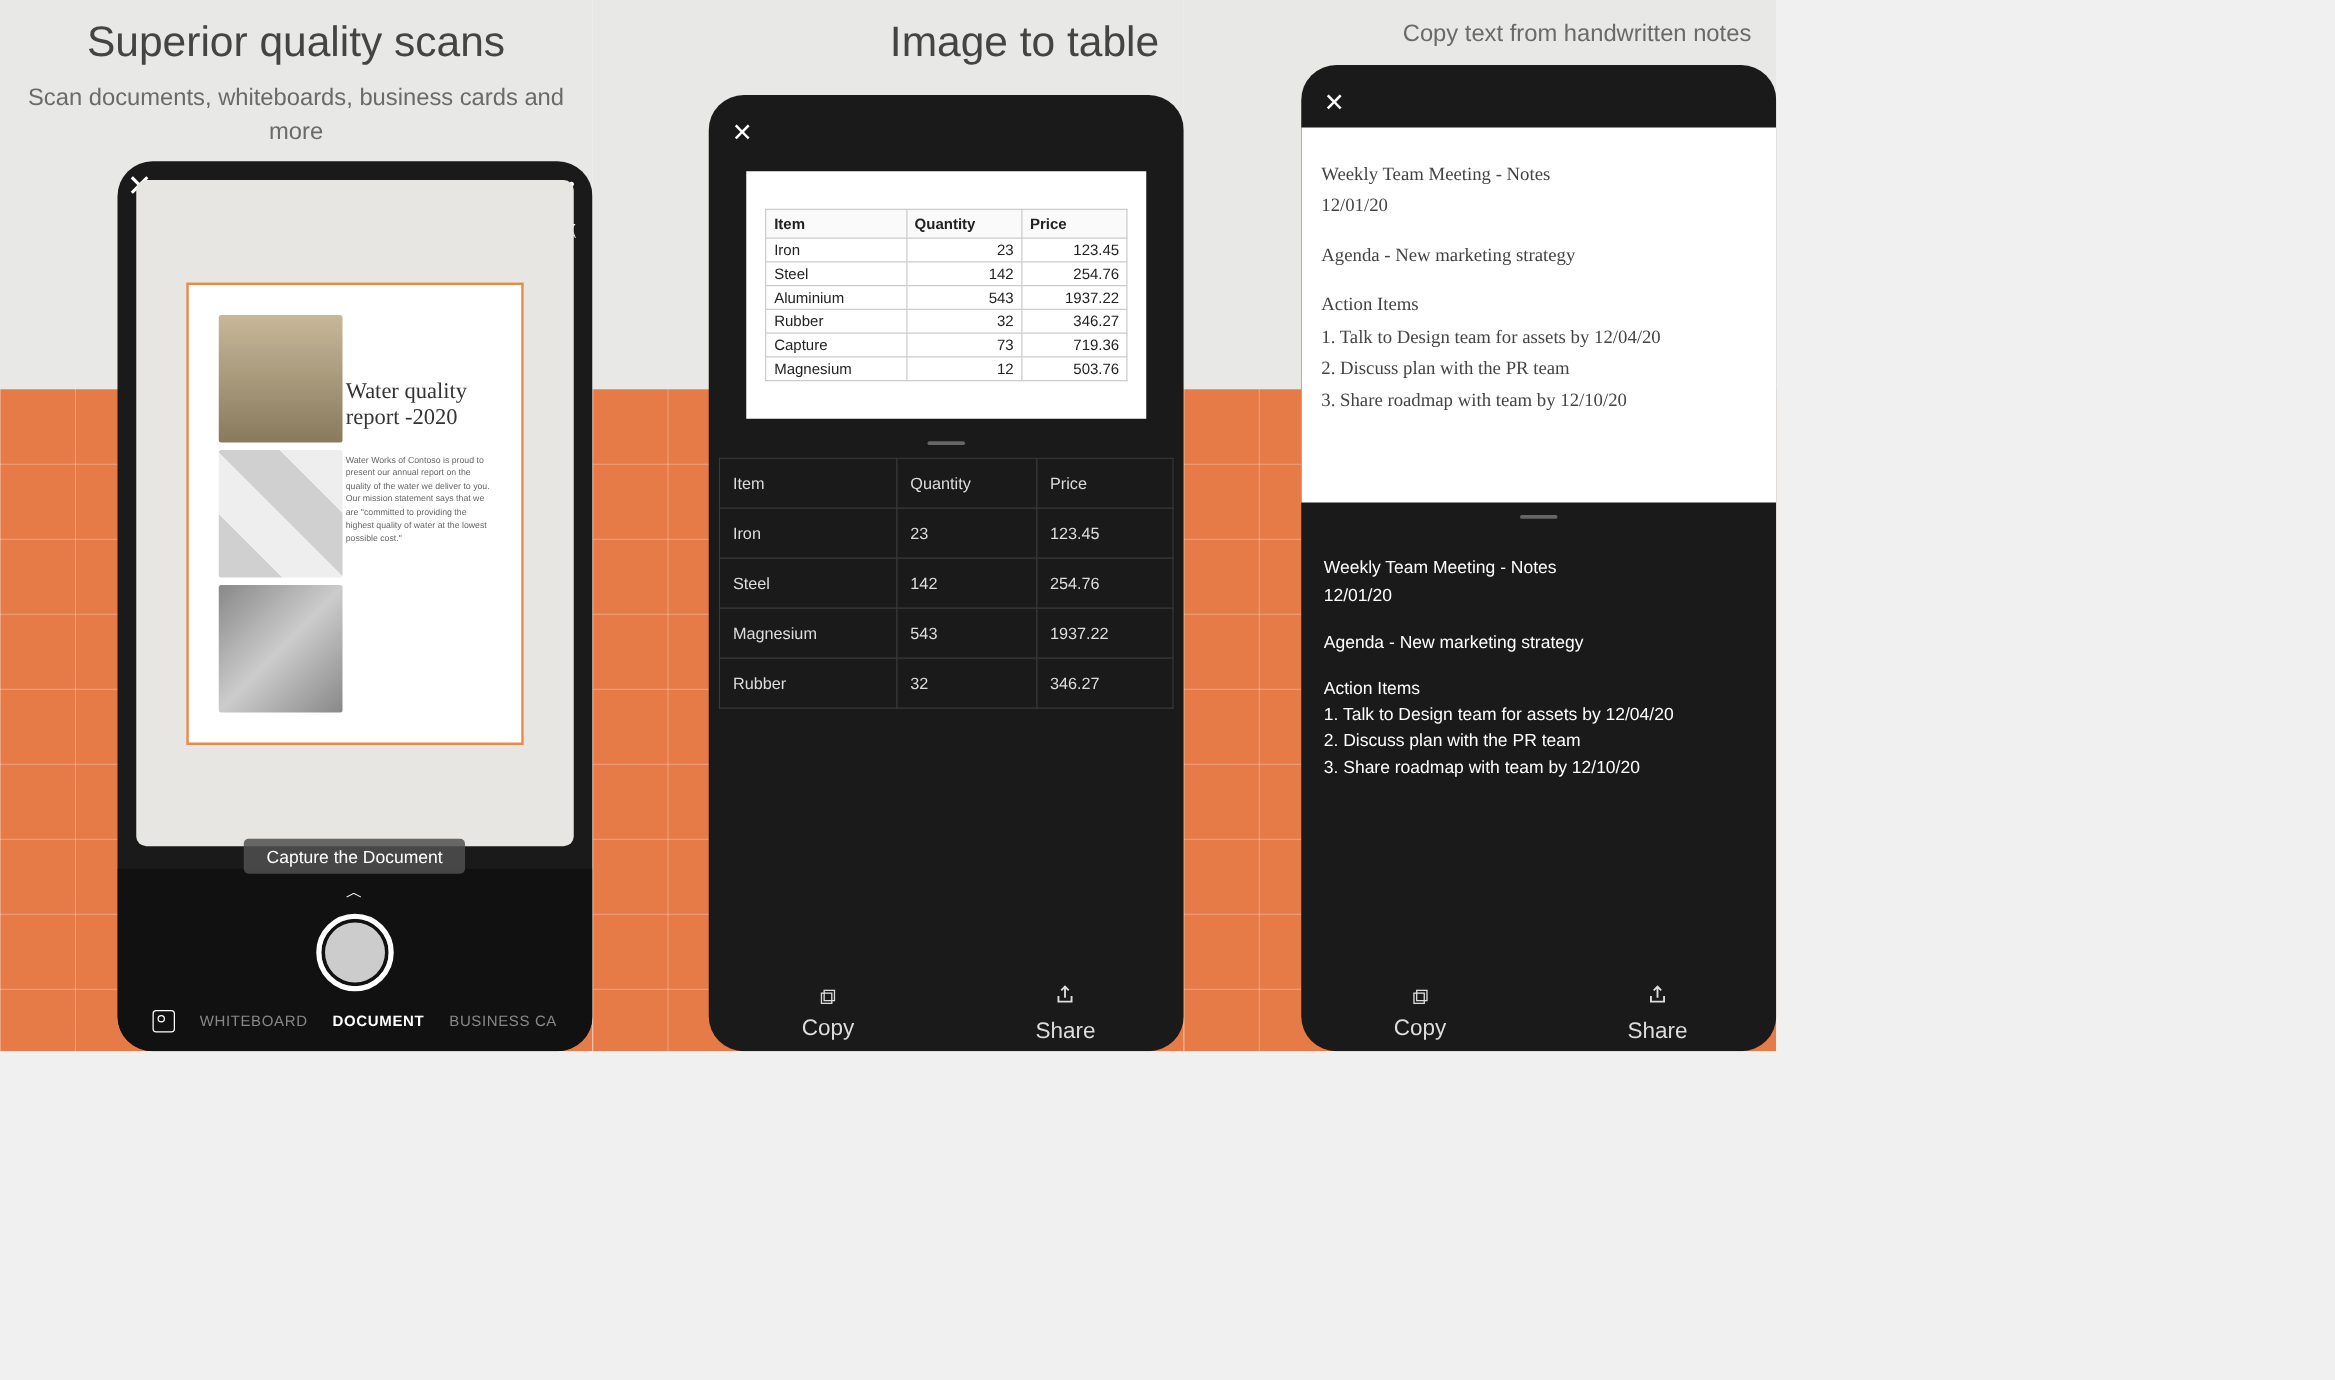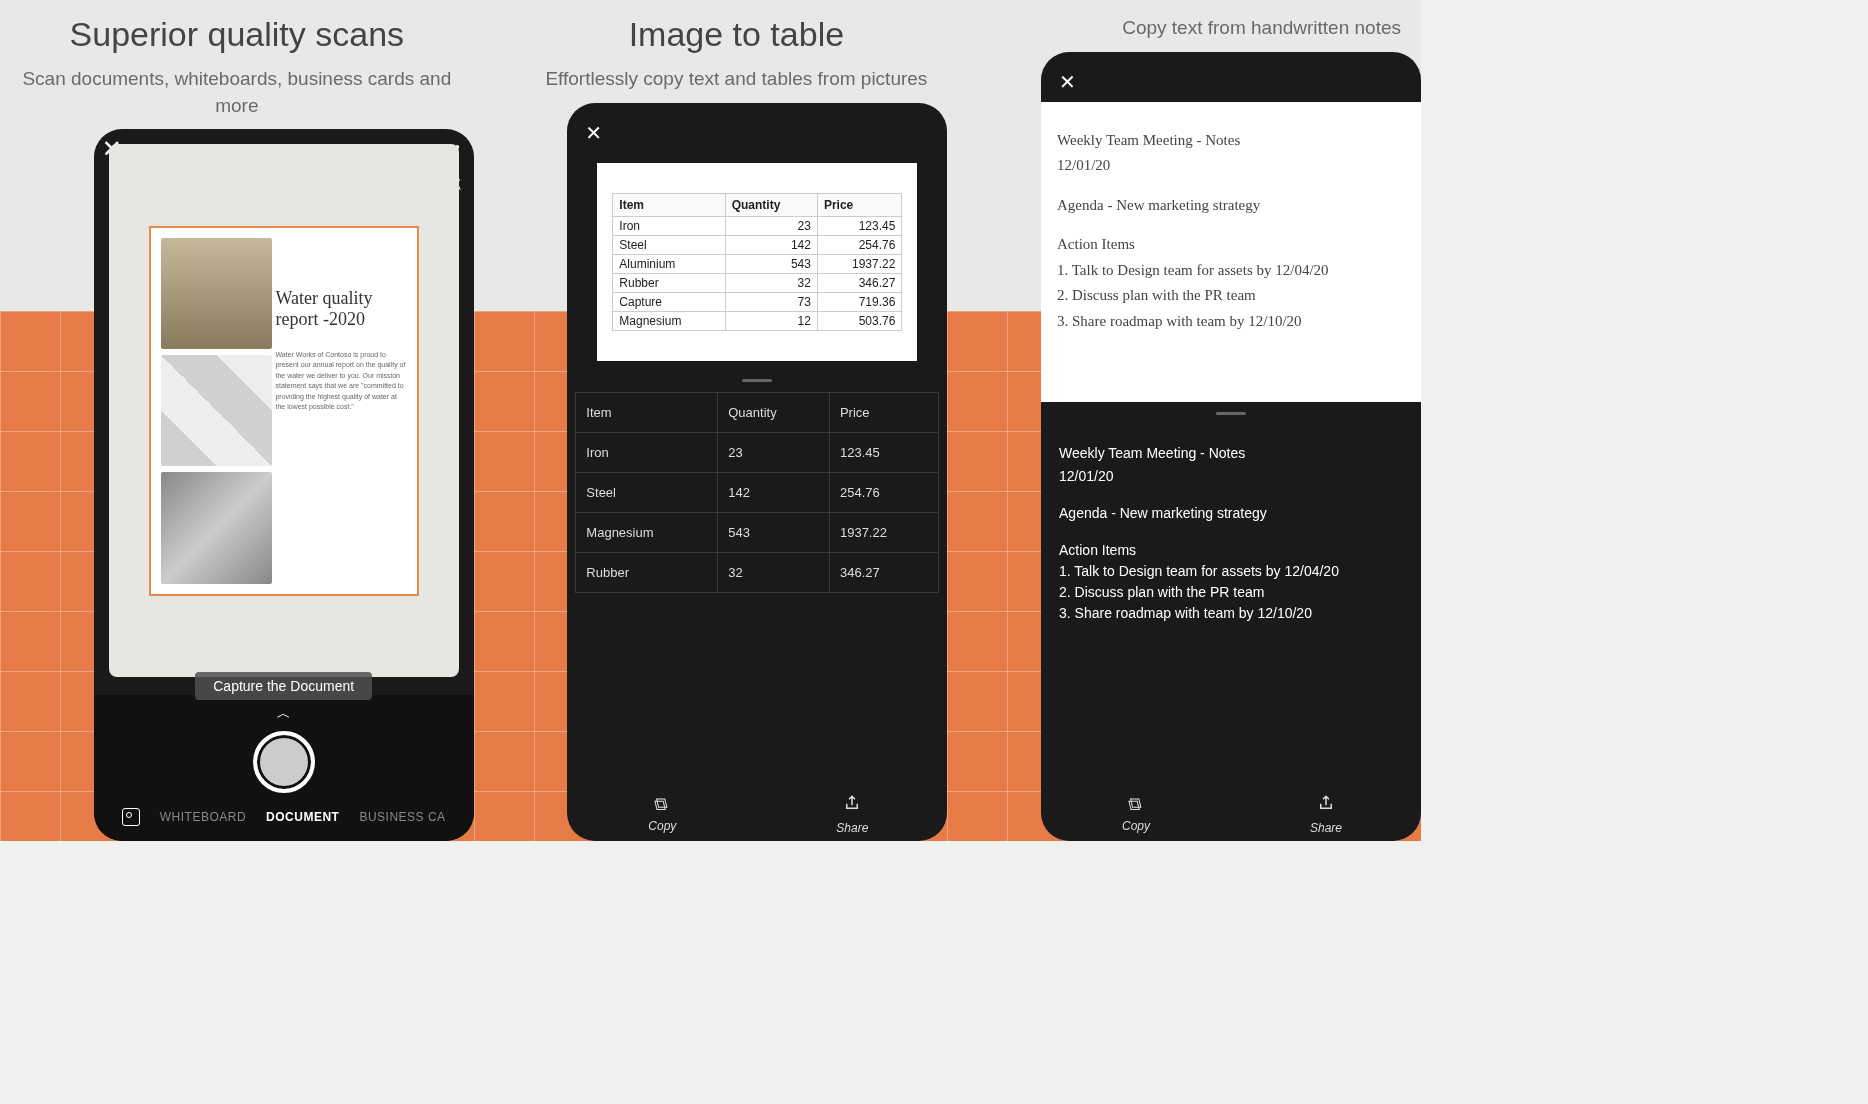--- a/index.html
+++ b/index.html
@@ -69,21 +69,21 @@
     }
     .p1-close { position: absolute; top: 6px; left: 8px; color: #fff; font-size: 24px; cursor: pointer;}
     .p1-more { position: absolute; top: 10px; right: 12px; color: #fff; letter-spacing: 2px; font-size:14px;}
     .p1-flash { position: absolute; top: 44px; right: 12px; color: #fff; font-size: 16px;}
     .p1-doc {
       width: 270px;
       height: 370px;
       background: #fff;
       border: 2px solid #e88a4c;
       display: flex;
-      padding: 10px;
+      padding: 24px;
       gap: 3px;
     }
     .p1-imgs { width: 46%; display: flex; flex-direction: column; gap: 6px;}
     .p1-img { flex: 1; border-radius: 2px; }
     .p1-img:nth-child(1){ background: linear-gradient(to bottom,#c7b89a,#8a7a5d);}
     .p1-img:nth-child(2){ background: linear-gradient(45deg,#d0d0d0 25%,#eee 25%,#eee 50%,#d0d0d0 50%,#d0d0d0 75%,#eee 75%);}
     .p1-img:nth-child(3){ background: linear-gradient(135deg,#888 0%,#ccc 50%,#888 100%);}
     .p1-text { width: 54%; padding-top: 50px;}
     .p1-doc-title { font-family: Georgia, serif; font-size: 18px; color: #333; margin-bottom: 20px;}
     .p1-doc-body { font-size: 7px; color: #666; line-height: 1.5;}
@@ -135,21 +135,21 @@
     .p2-handle { width: 30px; height: 3px; background: #666; border-radius: 2px; margin: 18px auto 10px;}
     .p2-result {
       flex: 1;
       margin: 0 8px;
       overflow: hidden;
     }
     .p2-rtbl { width: 100%; border-collapse: collapse; color: #ddd; font-size: 13px;}
     .p2-rtbl th, .p2-rtbl td { text-align: left; padding: 12px 10px; border: 1px solid #3a3a3a; font-weight:400;}
     .p2-rtbl th { font-weight: 500;}
     .p2-actions { display: flex; padding: 10px 0 6px; }
-    .p2-act { flex: 1; text-align: center; color: #ddd; font-size: 12px; cursor:pointer;font-style:italic;}
+    .p2-act { flex: 1; text-align: center; color: #ddd; font-size: 18px; cursor:pointer;}
     .p2-act-icon { font-size: 18px; margin-bottom: 4px; display:block;}
     
     .p3-hw {
       background: #fff;
       margin: 50px 0 0;
       padding: 26px 16px;
       font-family: 'Segoe Script', cursive;
       font-size: 15px;
       color: #444;
       line-height: 1.7;
@@ -217,21 +217,20 @@
           <div class="p1-mode">BUSINESS CA</div>
         </div>
       </div>
     </div>
   </div>
 
   <div class="panel">
     <div class="panel-bg"></div>
     <div class="heading">
       <div class="title">Image to table</div>
-      <div class="subtitle">Effortlessly copy text and tables from pictures</div>
     </div>
     <div class="phone">
       <div class="p2-content">
         <div class="p2-top"><span class="p2-close icon-x"></span></div>
         <div class="p2-image">
           <table class="p2-tbl">
             <thead>
                 <tr>
               <th>Item</th>
               <th>Quantity</th>

